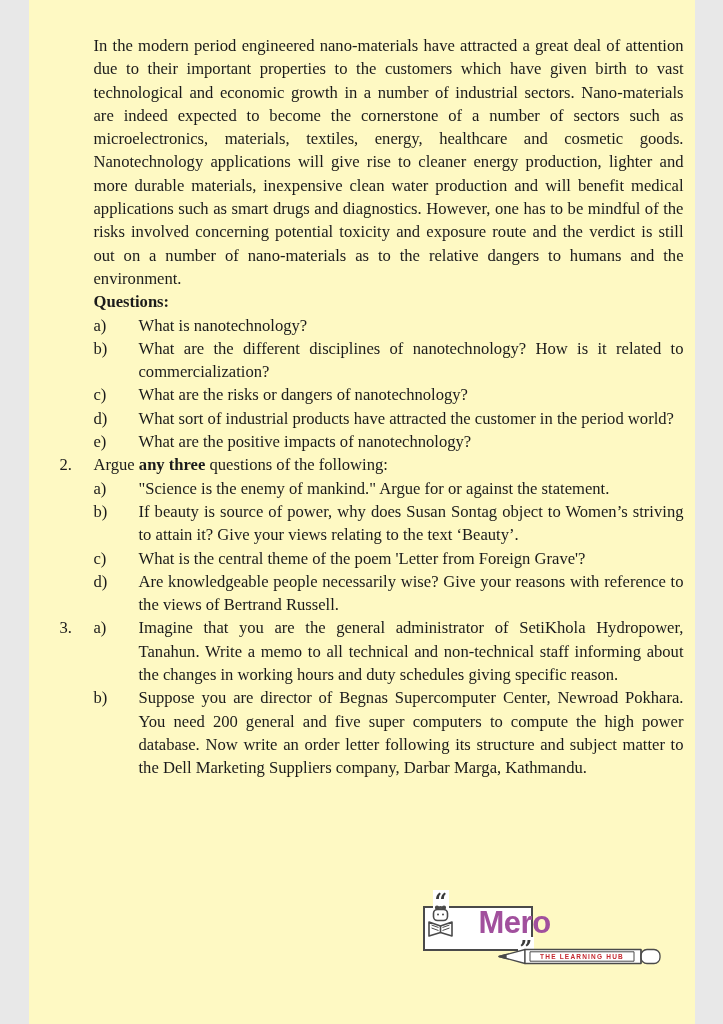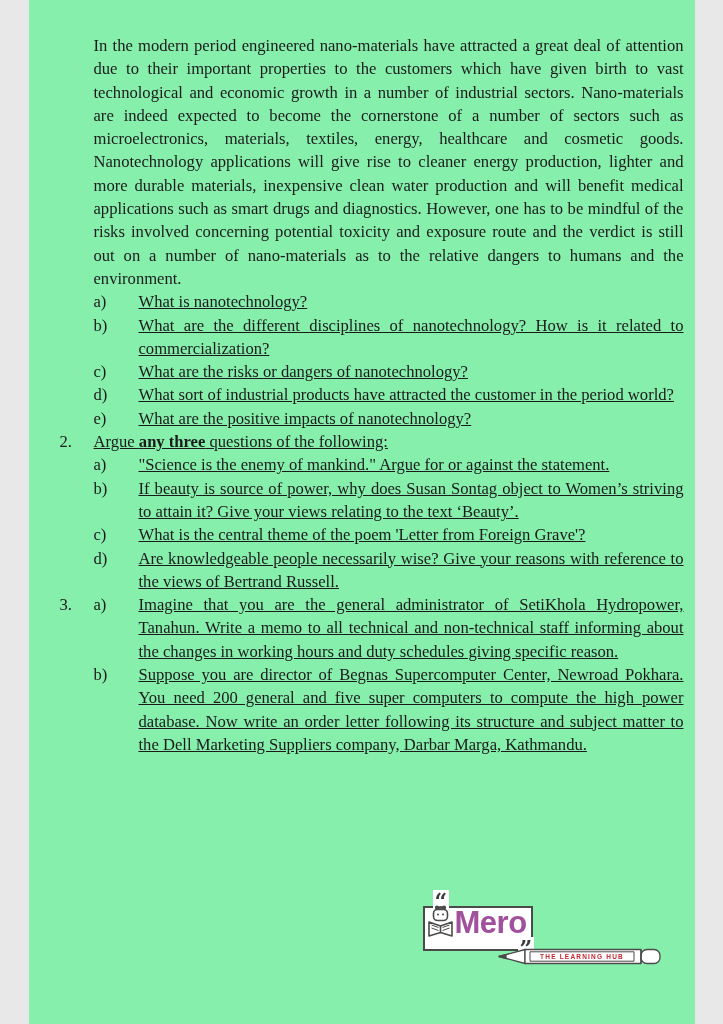--- a/index.html
+++ b/index.html
@@ -1,29 +1,29 @@
 <!DOCTYPE html>
 <html><head>
 <meta charset="utf-8">
 <style>
   html,body { margin:0; padding:0; background:#e8e8e8; }
   .page {
     position:relative; width:666px; height:1024px; margin:0 auto;
-    background:#86efac; overflow:hidden;
+    background:#fef9c3; overflow:hidden;
     font-family:"Liberation Serif", serif; color:#1b1b1b;
   }
   .content {
     position:absolute; left:65px; top:34px; width:590px;
     font-size:16.6px; line-height:23.3px;
   }
   .intro { margin:0; text-align:justify; }
   .qheading { font-weight:bold; }
   .row { display:flex; position:relative; }
   .lbl { flex:0 0 45px; }
-  .txt { flex:1 1 auto; text-align:justify;text-decoration:underline; }
+  .txt { flex:1 1 auto; text-align:justify; }
   .qnum { position:absolute; left:-34px; top:0; width:30px; }
   .marks { position:absolute; left:calc(100% + 14px); top:16px; white-space:nowrap; }
   .b { font-weight:bold; }
 
   
   .logo { position:absolute; left:394px; top:899px; width:245px; height:68px; }
   .logo-frame {
     position:absolute; left:0; top:7px; width:106px; height:41px;
     border:2px solid #4a4a4a; background:#fff;
   }
@@ -31,21 +31,21 @@
     position:absolute; left:10px; top:-9px; font-size:22px; font-weight:bold;
     color:#3a3a3a; font-family:"DejaVu Serif", serif; background:#fff; padding:0 2px; line-height:1;
   }
   .quote-close {
     position:absolute; left:95px; top:38px; font-size:22px; font-weight:bold;
     color:#3a3a3a; font-family:"DejaVu Serif", serif; background:#fff; padding:0 2px; line-height:1;
   }
   .brand-row {
     position:absolute; left:4px; top:6px; display:flex; align-items:center;
     font-family:"Liberation Sans", sans-serif; font-weight:bold; font-size:31px;
-    letter-spacing:-0.5px; white-space:nowrap;
+    letter-spacing:-0.5px; white-space:nowrap;gap:24px;
   }
   .robot { width:27px; height:36px; margin-right:1px; flex:none; }
   .brand-first  { color:#a1509d; }
   .brand-second { color:#111111; }
   .pencil { position:absolute; left:74px; top:49px; width:166px; height:17px; }
   .pencil svg { display:block; }
   .pencil-tagline {
     font-family:"Liberation Sans", sans-serif; font-weight:bold;
     letter-spacing:1.2px;
   }
@@ -57,20 +57,21 @@
   }
 </style>
 </head>
 <body>
 
 <div class="page">
   <div class="content">
 
     <p class="intro">In the modern period engineered nano-materials have attracted a great deal of attention due to their important properties to the customers which have given birth to vast technological and economic growth in a number of industrial sectors. Nano-materials are indeed expected to become the cornerstone of a number of sectors such as microelectronics, materials, textiles, energy, healthcare and cosmetic goods. Nanotechnology applications will give rise to cleaner energy production, lighter and more durable materials, inexpensive clean water production and will benefit medical applications such as smart drugs and diagnostics. However, one has to be mindful of the risks involved concerning potential toxicity and exposure route and the verdict is still out on a number of nano-materials as to the relative dangers to humans and the environment.</p>
 
+    <div class="qheading">Questions:</div>
 
     <div class="row">
       <span class="lbl">a)</span>
       <span class="txt">What is nanotechnology?</span>
     </div>
     <div class="row">
       <span class="lbl">b)</span>
       <span class="txt">What are the different disciplines of nanotechnology? How is it related to commercialization?</span>
     </div>
     <div class="row">

